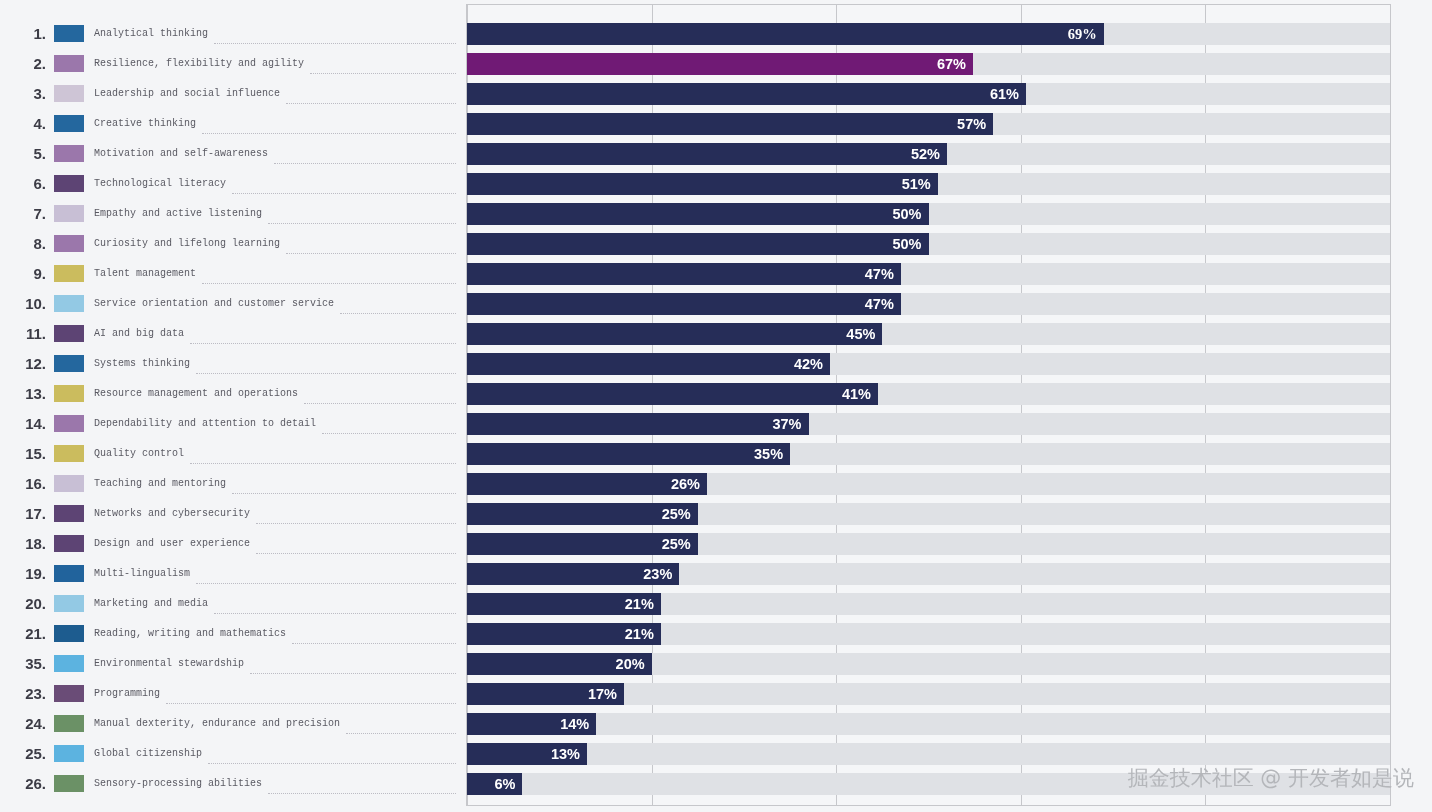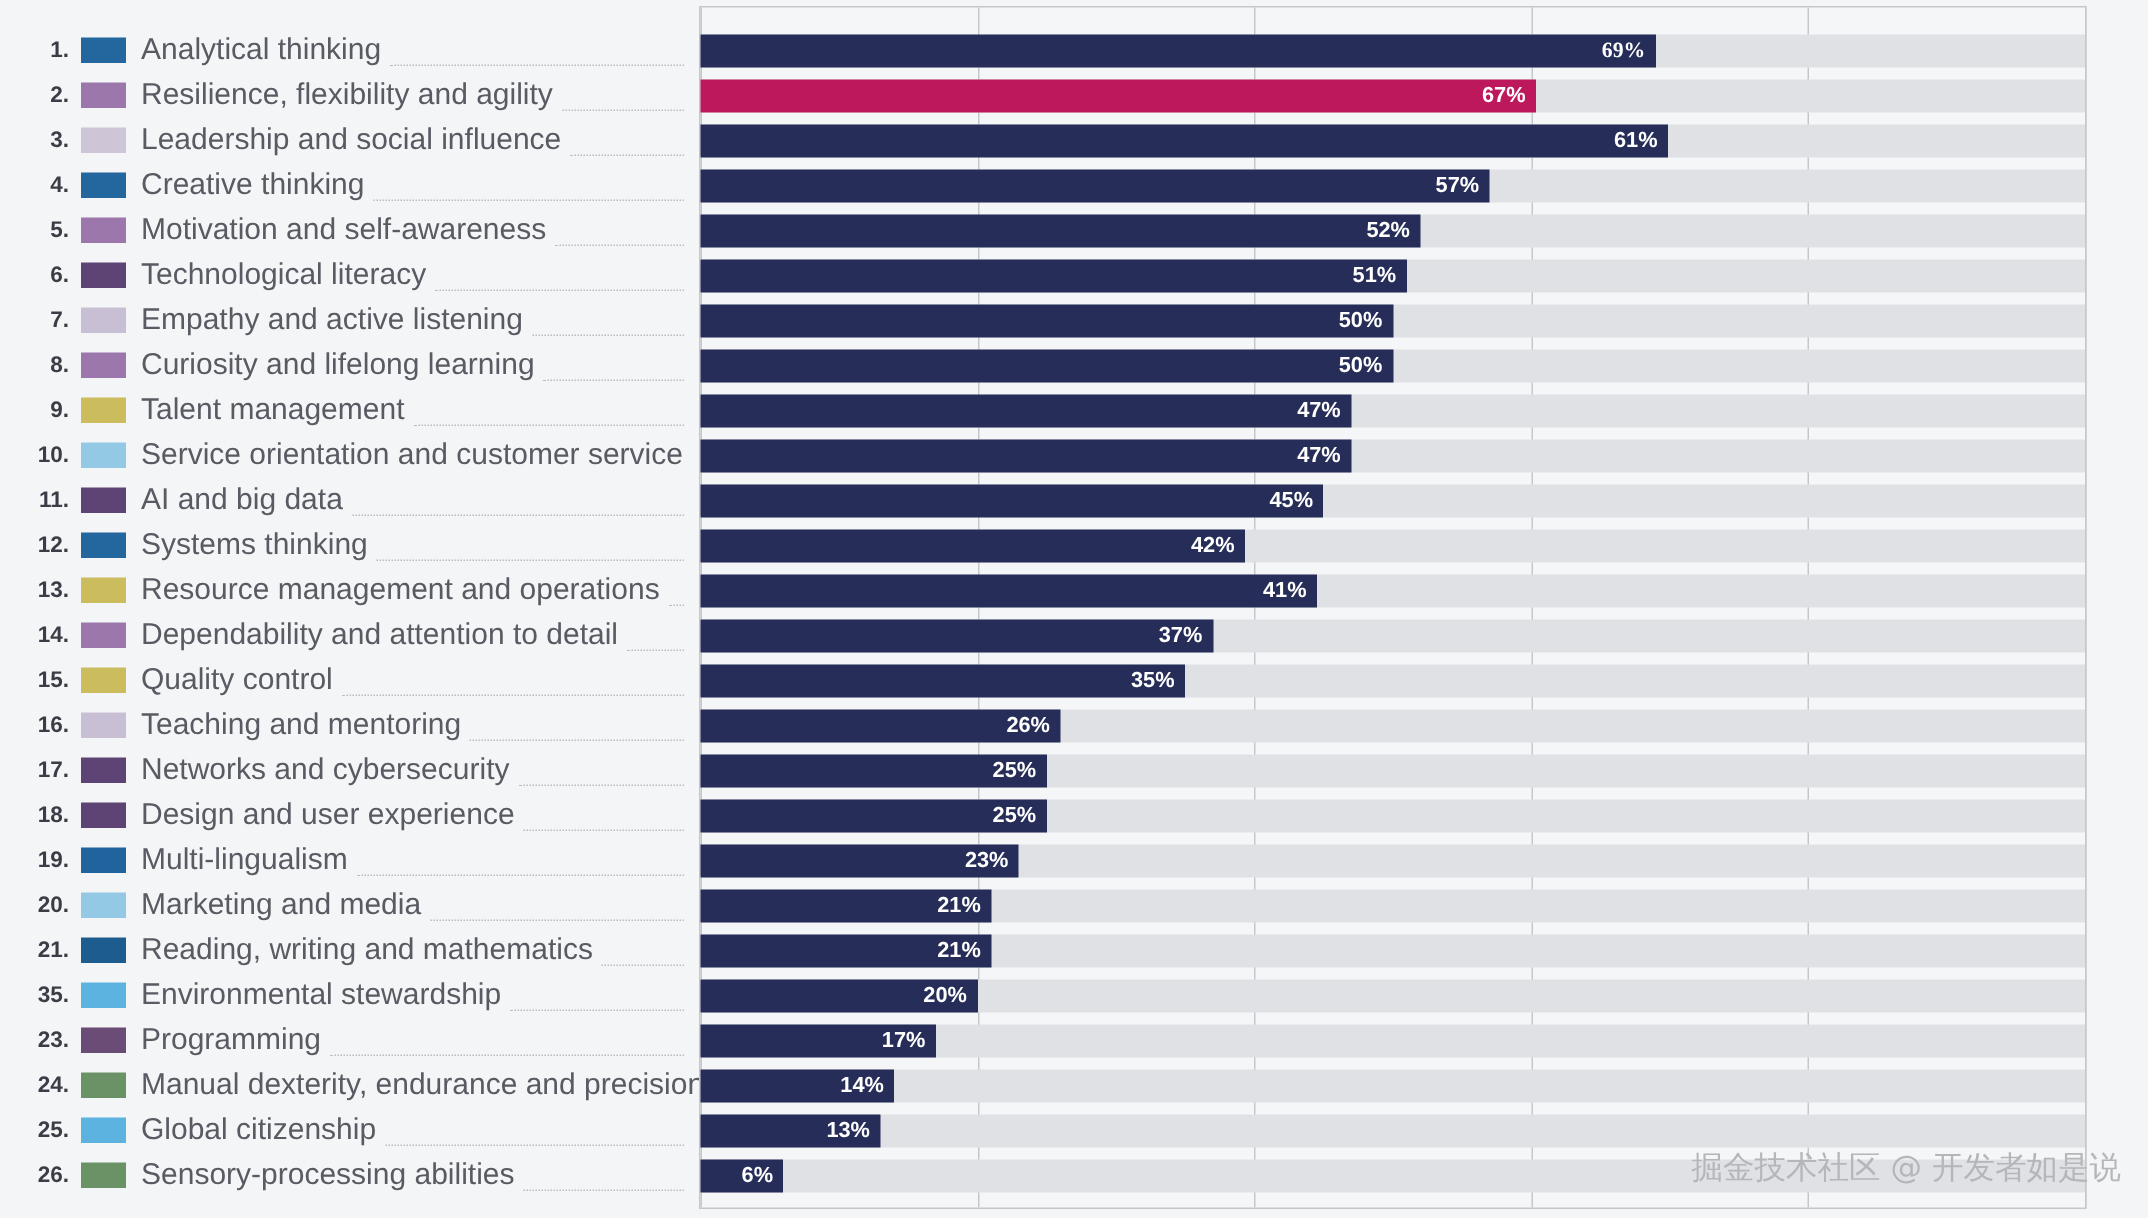--- a/index.html
+++ b/index.html
@@ -39,24 +39,25 @@
     letter-spacing:0px;
     flex:0 0 auto;
   }
   .swatch{
     width:30px;height:17px;
     margin-left:8px;
     flex:0 0 auto;
   }
   .skill-label{
     margin-left:10px;
-    font-size:20px;
+    font-size:10px;
     color:#5a5a63;
     white-space:nowrap;
     flex:0 0 auto;
+    font-family:Liberation Mono, monospace;
   }
   .leader{
     flex:1 1 auto;
     height:15px;
     margin-left:6px;
     margin-right:10px;
     border-bottom:1.5px dotted #bcbcc4;
     position:relative;
     top:3px;
   }
@@ -290,27 +291,27 @@
       <div class="gridline" style="left: 738.4px;"></div>
       <div class="gridline" style="left: 923px;"></div>
       <div class="bar-row" style="top: 14px; font-family: Liberation Serif, serif;">
         <div class="bar-track" style="width: 923px;"></div>
         <div class="bar-fill" style="width: 636.87px; background: rgb(38, 45, 88);">
           <span class="bar-value">69%</span>
         </div>
       </div>
       <div class="bar-row" style="top: 44px;">
         <div class="bar-track" style="width: 923px;"></div>
-        <div class="bar-fill" style="width: 557px; background: #be185d;">
+        <div class="bar-fill" style="width: 506px; background: #701a75;">
           <span class="bar-value">67%</span>
         </div>
       </div>
       <div class="bar-row" style="top: 74px;">
         <div class="bar-track" style="width: 923px;"></div>
-        <div class="bar-fill" style="width: 645px; background: rgb(38, 45, 88); padding-left: 40px;">
+        <div class="bar-fill" style="width: 559px; background: rgb(38, 45, 88); padding-left: 40px;">
           <span class="bar-value">61%</span>
         </div>
       </div>
       <div class="bar-row" style="top: 104px;">
         <div class="bar-track" style="width: 923px;"></div>
         <div class="bar-fill" style="width: 526.11px; background: rgb(38, 45, 88);">
           <span class="bar-value">57%</span>
         </div>
       </div>
       <div class="bar-row" style="top: 134px;">

